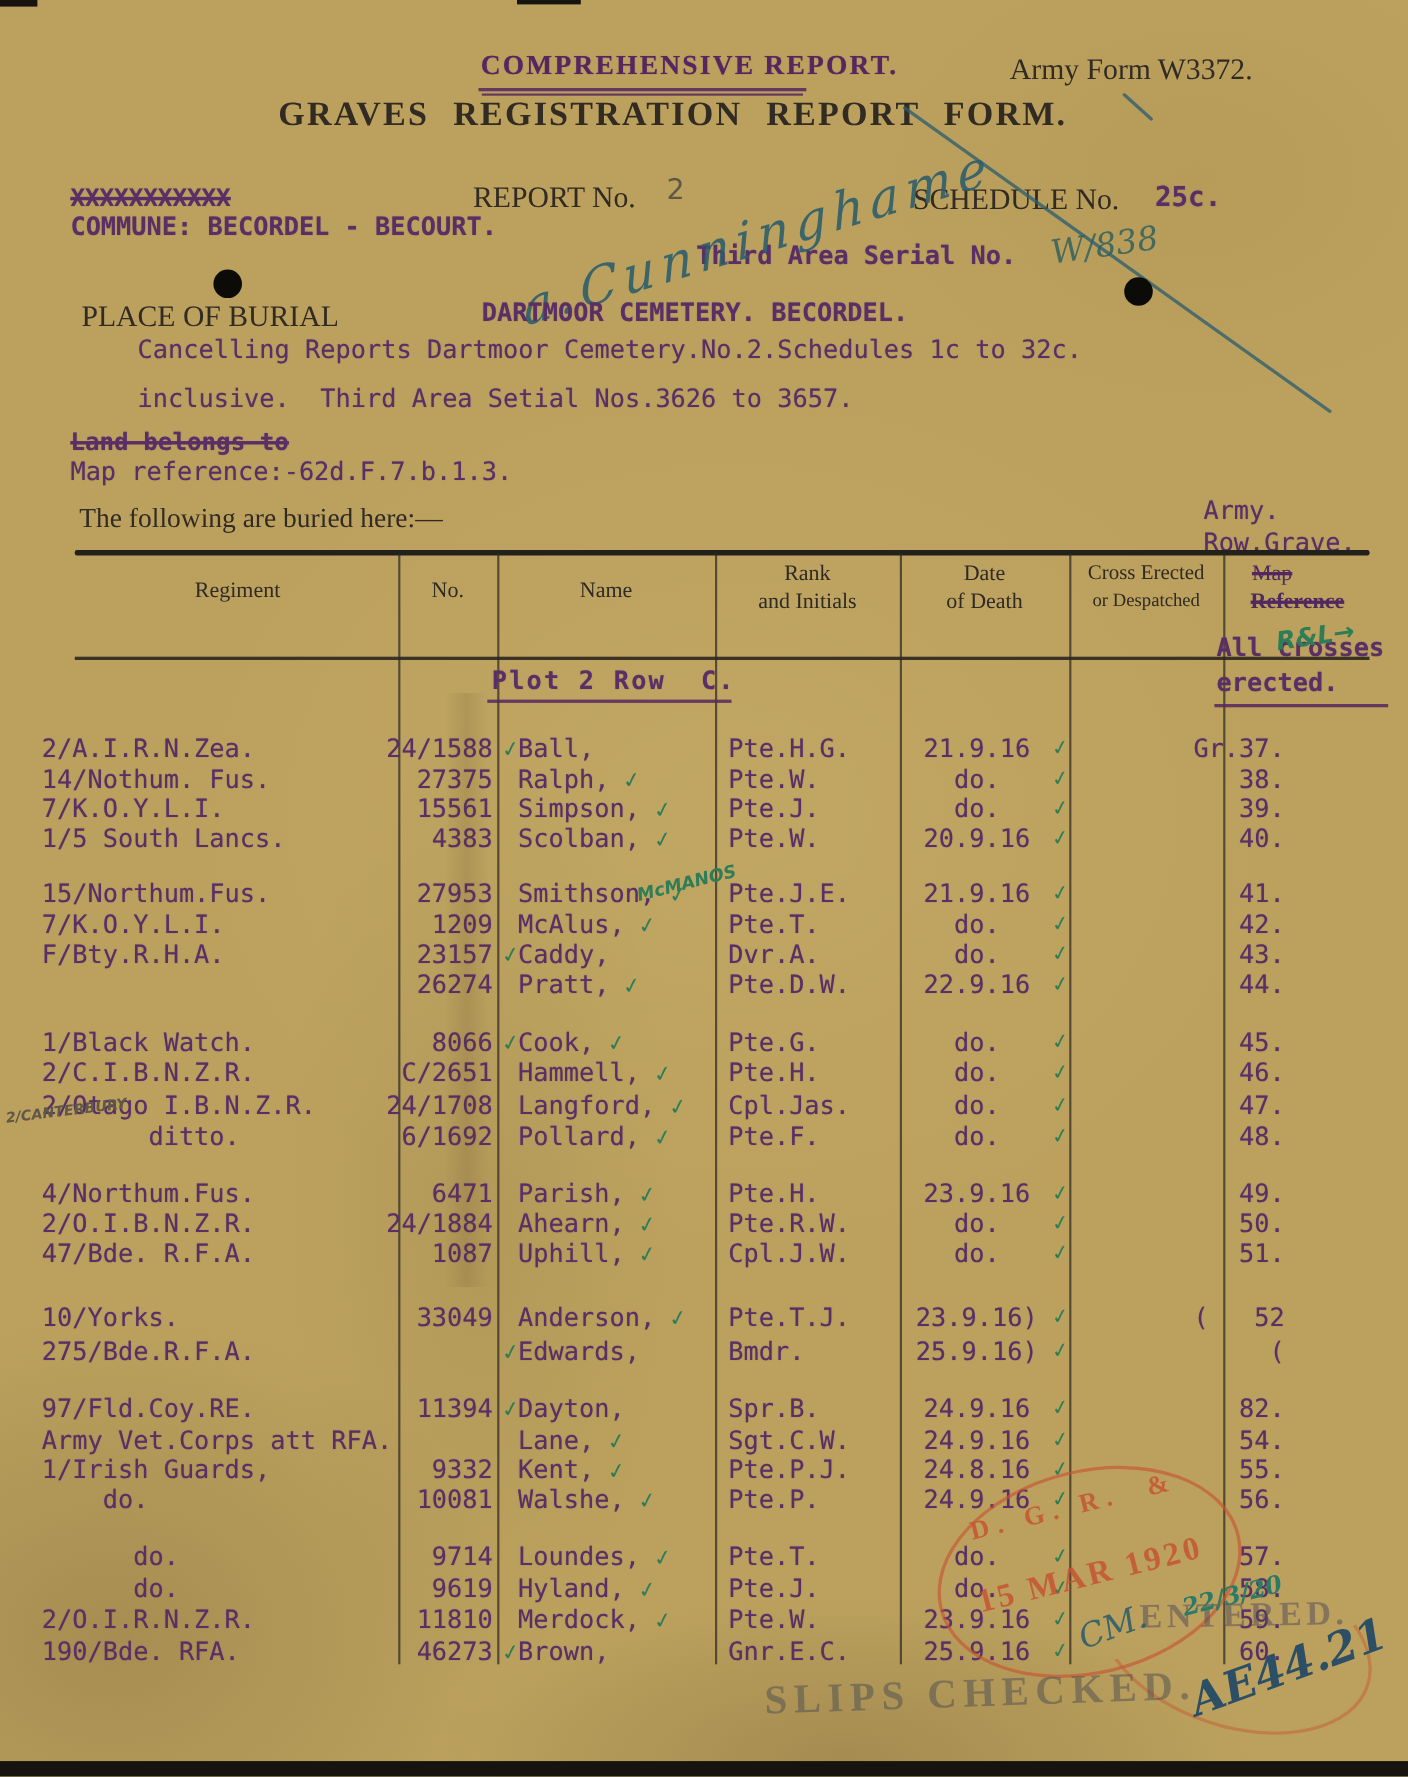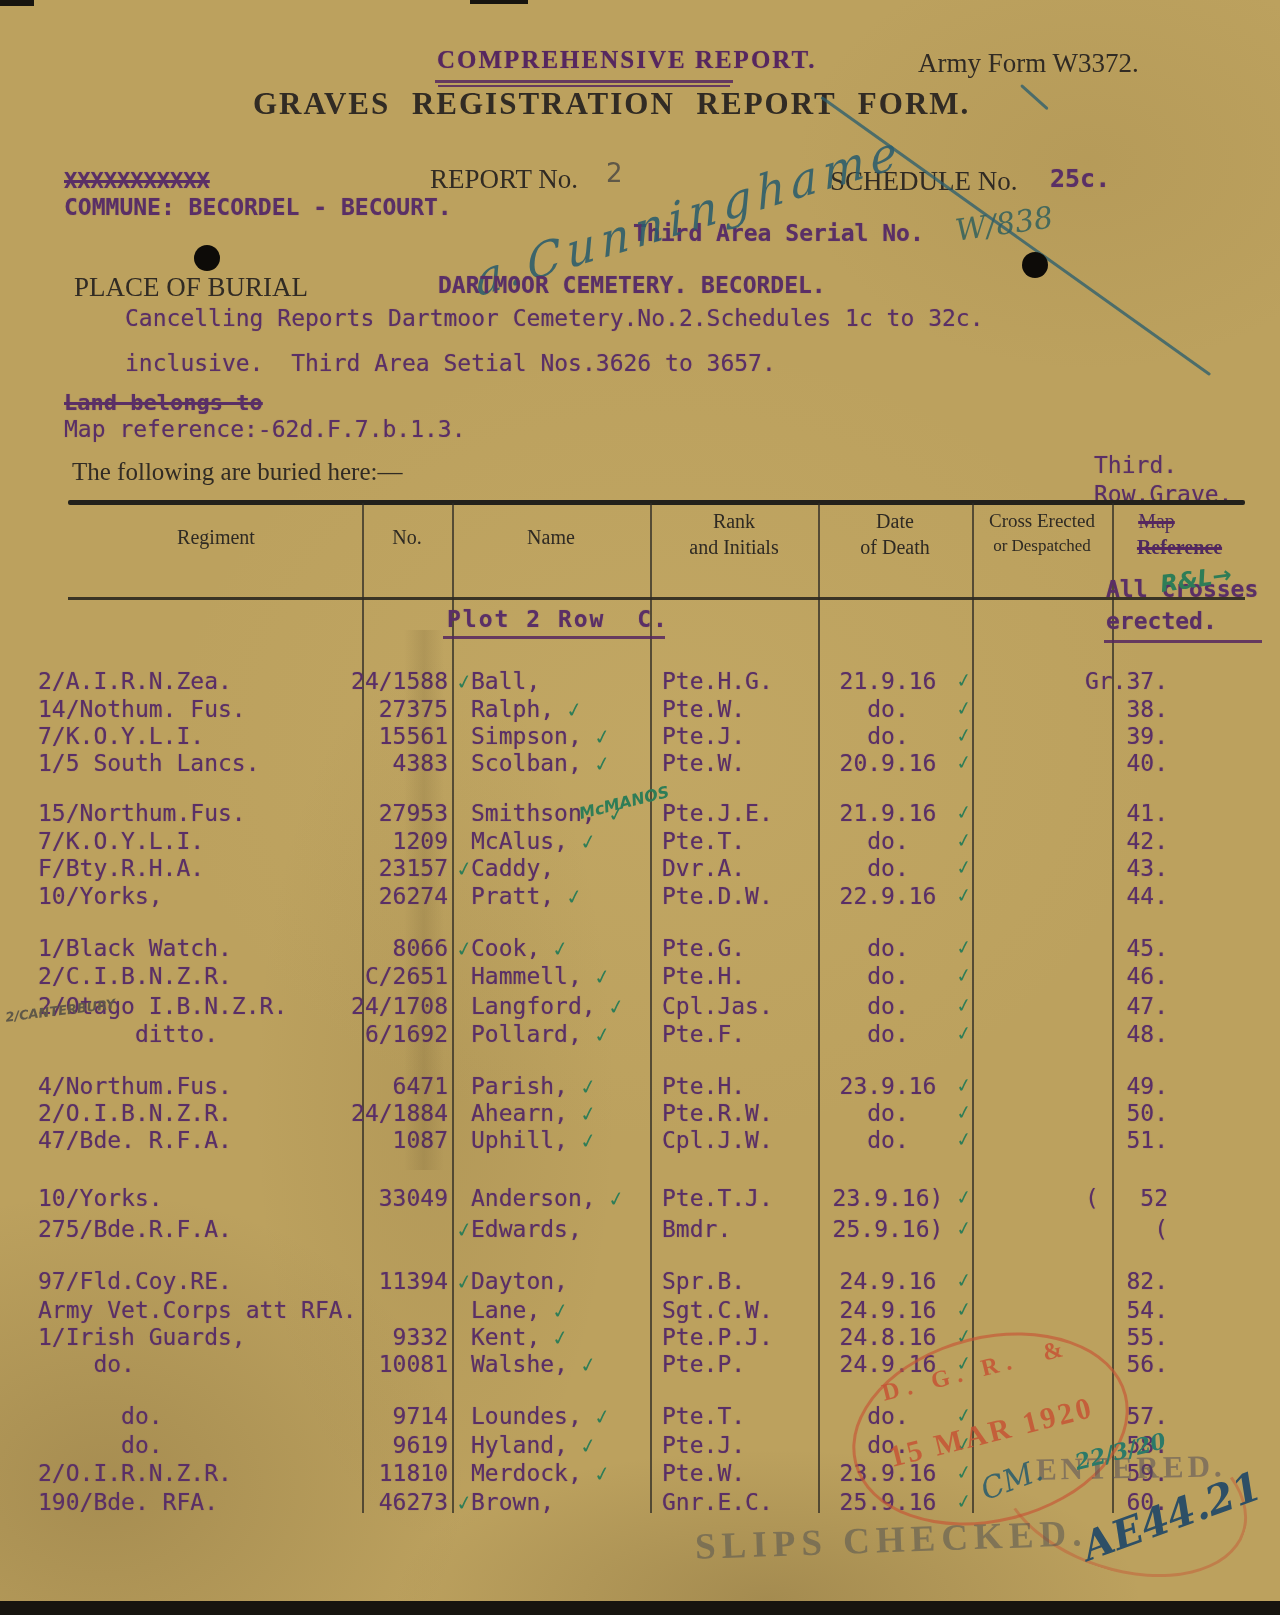--- a/index.html
+++ b/index.html
@@ -87,21 +87,21 @@
   <div class="hole" style="left:1022px;top:252px;"></div>
 
   <div class="print" style="left:74px;top:272px;font-size:27px;">PLACE OF BURIAL</div>
   <div class="type heavy" style="left:438px;top:272px;">DARTMOOR CEMETERY. BECORDEL.</div>
   <div class="type" style="left:125px;top:305px;">Cancelling Reports Dartmoor Cemetery.No.2.Schedules 1c to 32c.</div>
   <div class="type" style="left:125px;top:332px;margin-top:18px;">inclusive.  Third Area Setial Nos.3626 to 3657.</div>
   <div class="type heavy struck" style="left:64px;top:390px;font-size:22px;">Land belongs to</div>
   <div class="type" style="left:64px;top:416px;">Map reference:-62d.F.7.b.1.3.</div>
 
   <div class="print" style="left:72px;top:458px;font-size:25px;">The following are buried here:—</div>
-  <div class="type" style="left:1094px;top:452px;">Third.</div>
+  <div class="type" style="left:1094px;top:452px;">Army.</div>
   <div class="type" style="left:1094px;top:481px;">Row.Grave.</div>
 
   <div class="hline" style="left:68px;top:500px;width:1177px;height:5px;border-radius:2px;"></div>
   <div class="hline" style="left:68px;top:597px;width:1177px;height:3px;opacity:.85;"></div>
   <div class="vline" style="left:362px;"></div>
   <div class="vline" style="left:452px;"></div>
   <div class="vline" style="left:650px;"></div>
   <div class="vline" style="left:818px;"></div>
   <div class="vline" style="left:972px;"></div>
   <div class="vline" style="left:1112px;"></div>
@@ -183,21 +183,20 @@
       <div class="row" style="top: 855px;">
         <span class="cell reg-cell">F/Bty.R.H.A.</span>
         <span class="cell no-cell">23157</span>
         <span class="cell name-cell"><span class="tick pre">✓</span><span class="nm">Caddy,</span></span>
         <span class="cell rank-cell">Dvr.A.</span>
         <span class="cell date-cell">do.</span>
         <span class="tick cross">✓</span>
         <span class="cell grave-cell">43.</span>
       </div>
       <div class="row" style="top: 883px;">
-        <span class="cell reg-cell">10/Yorks,</span>
         <span class="cell no-cell">26274</span>
         <span class="cell name-cell"><span class="nm nopre">Pratt,</span><span class="tick post">✓</span></span>
         <span class="cell rank-cell">Pte.D.W.</span>
         <span class="cell date-cell">22.9.16</span>
         <span class="tick cross">✓</span>
         <span class="cell grave-cell">44.</span>
       </div>
       <div class="row" style="top: 935px;">
         <span class="cell reg-cell">1/Black Watch.</span>
         <span class="cell no-cell">8066</span>

